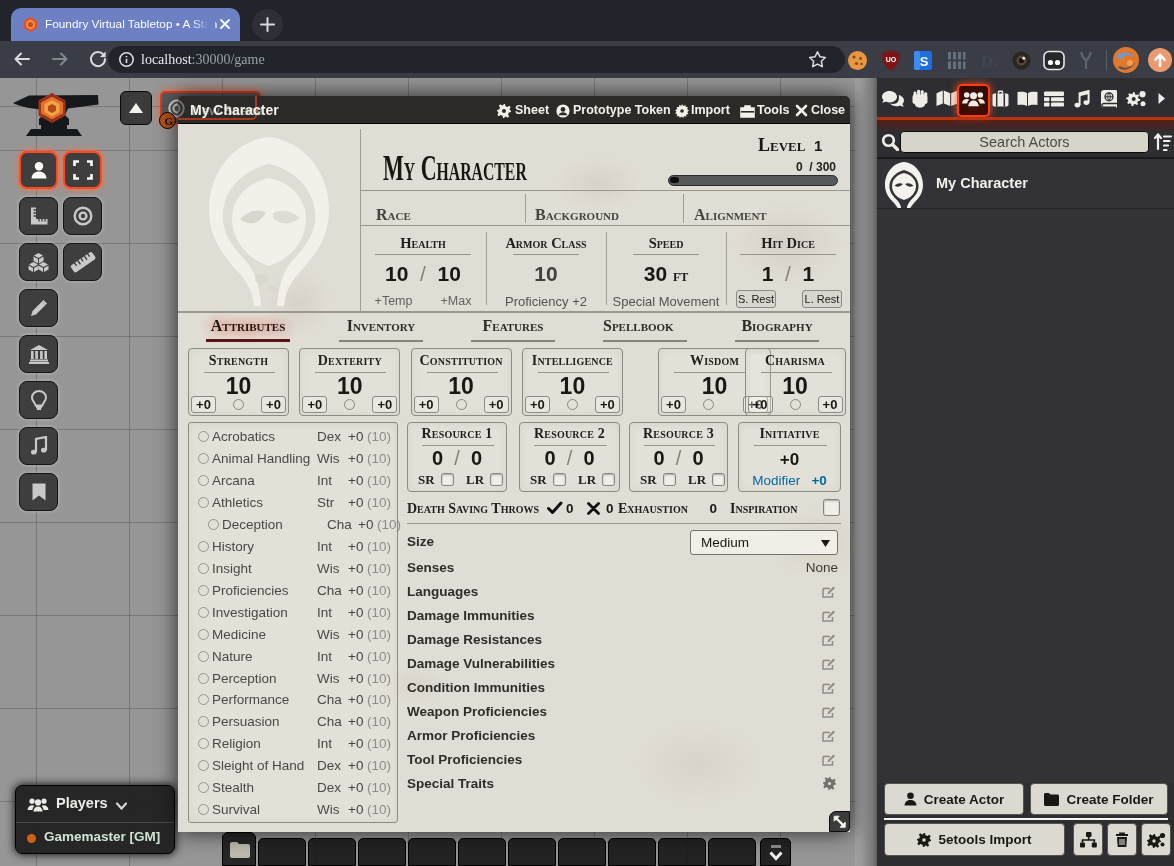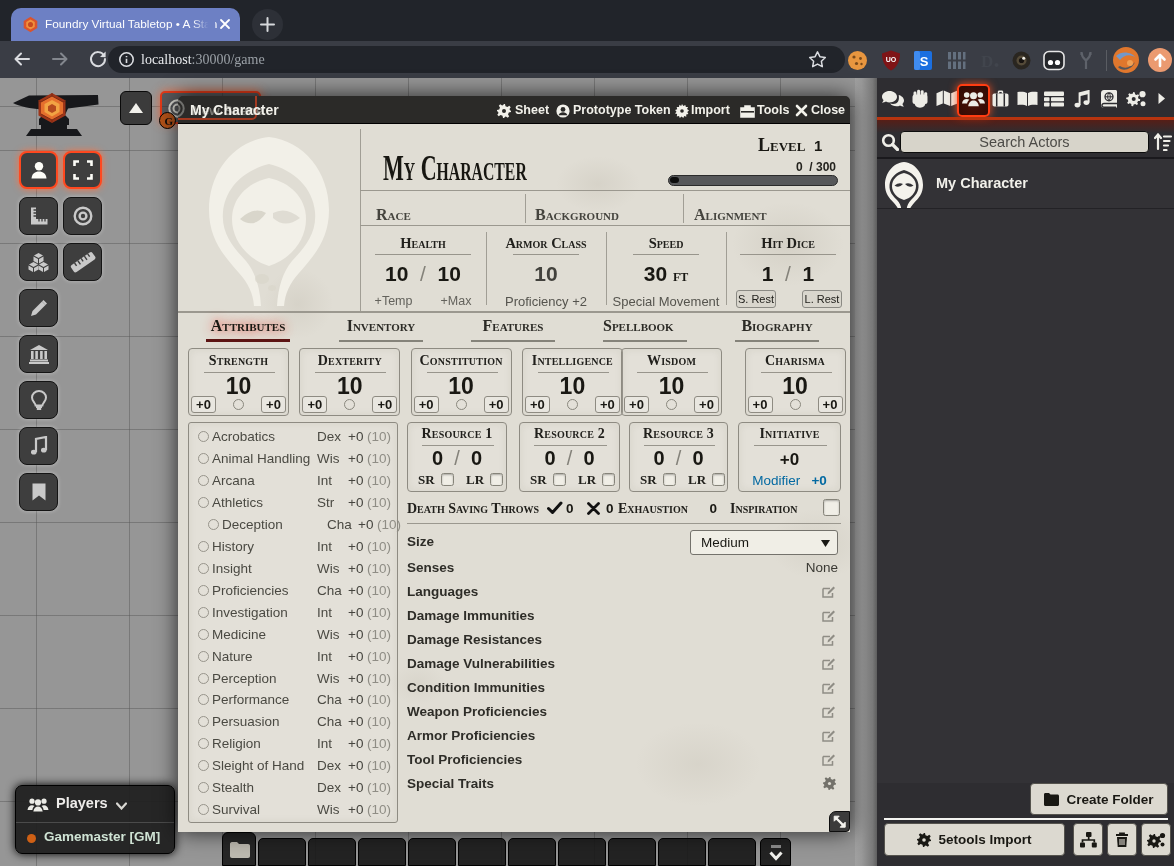--- a/index.html
+++ b/index.html
@@ -504,20 +504,26 @@
 
   <svg class="abs" style="left:5px; top:83px" width="44" height="48" viewBox="0 0 44 48">
       <path fill-rule="evenodd" d="M22,1 C11,2 3,12 3,24 C3,32 7,37 12,42 C14.5,45 15.5,46.5 16,48 L28,48 C28.5,46.5 29.5,45 32,42 C37,37 41,32 41,24 C41,12 33,2 22,1 Z M22,9 C14,11 8,17 7.5,24 C7,31 11,35 15,39 C17.5,41.5 19,44.5 19.3,48 L24.7,48 C25,44.5 26.5,41.5 29,39 C33,35 37,31 36.5,24 C36,17 30,11 22,9 Z" fill="#f4f2ec"></path>
       <path d="M22,12 C15,13.5 10,18.5 10,25 C10,31.5 15,37 22,39 C29,37 34,31.5 34,25 C34,18.5 29,13.5 22,12 Z" fill="#f4f2ec"></path>
       <path d="M12.5,24.5 Q17,21 21,23 Q17,27.5 12.5,24.5 Z" fill="#333236"></path>
       <path d="M23,23 Q27,21 31.5,24.5 Q27,27.5 23,23 Z" fill="#333236"></path>
   </svg>
   <div class="abs" style="left:59px; top:97px; font-size:14.5px; font-weight:bold; color:#f1f0ea">My Character</div>
   <div class="abs" style="left:0px; top:130px; width:297px; height:1px; background:#232226"></div>
 
+  <div class="sbbtn" style="left:7px; top:705px; width:140px">
+    <svg style="margin-right:7px" width="13" height="14" viewBox="0 0 13 14">
+        <circle cx="6.5" cy="3.8" r="3.3" fill="#191813"></circle>
+        <path d="M0.5 13.5 C1 9.5 3.3 8 6.5 8 C9.7 8 12 9.5 12.5 13.5 Z" fill="#191813"></path>
+      </svg>
+    Create Actor</div>
   <div class="sbbtn" style="left:153px; top:705px; width:138px">
     <svg style="margin-right:7px" width="15" height="13" viewBox="0 0 15 13">
         <path d="M0 1.5 C0 0.7 0.5 0 1.5 0 H5 L6.5 1.5 H13.5 C14.4 1.5 15 2.1 15 3 V11.5 C15 12.4 14.4 13 13.5 13 H1.5 C0.5 13 0 12.4 0 11.5 Z" fill="#191813"></path>
       </svg>
     Create Folder</div>
   <div class="abs" style="left:7px; top:740px; width:284px; height:2px; background:#f4f4f1"></div>
   <div class="sbbtn" style="left:7px; top:745px; width:181px; height:33px">
     <svg style="margin-right:7px" width="14" height="14" viewBox="0 0 14 14">
         <g fill="#191813">
           <circle cx="7" cy="7" r="3"></circle>
@@ -692,21 +698,21 @@
   <div class="modbx" style="right:2px; top:47px">+0</div>
 </div>
 <div class="cellbox" style="position:absolute; left:343.9px; top:224px; width:101px; height:68px">
   <div class="abox-title scaps" style="top:4px">Intelligence</div>
   <div class="abox-ul" style="left:15px; top:23px; width:71px"></div>
   <div class="score" style="top:24px; font-size:23px">10</div>
   <div class="modbx" style="left:2px; top:47px">+0</div>
   <div class="prof" style="left:44px; top:50px"></div>
   <div class="modbx" style="right:2px; top:47px">+0</div>
 </div>
-<div class="cellbox" style="position:absolute; left:443px; top:224px; width:101px; height:68px">
+<div class="cellbox" style="position:absolute; left:480px; top:224px; width:113px; height:68px">
   <div class="abox-title scaps" style="top:4px">Wisdom</div>
   <div class="abox-ul" style="left:15px; top:23px; width:71px"></div>
   <div class="score" style="top:24px; font-size:23px">10</div>
   <div class="modbx" style="left:2px; top:47px">+0</div>
   <div class="prof" style="left:44px; top:50px"></div>
   <div class="modbx" style="right:2px; top:47px">+0</div>
 </div>
 <div class="cellbox" style="position:absolute; left:566.5px; top:224px; width:101px; height:68px">
   <div class="abox-title scaps" style="top:4px">Charisma</div>
   <div class="abox-ul" style="left:15px; top:23px; width:71px"></div>

